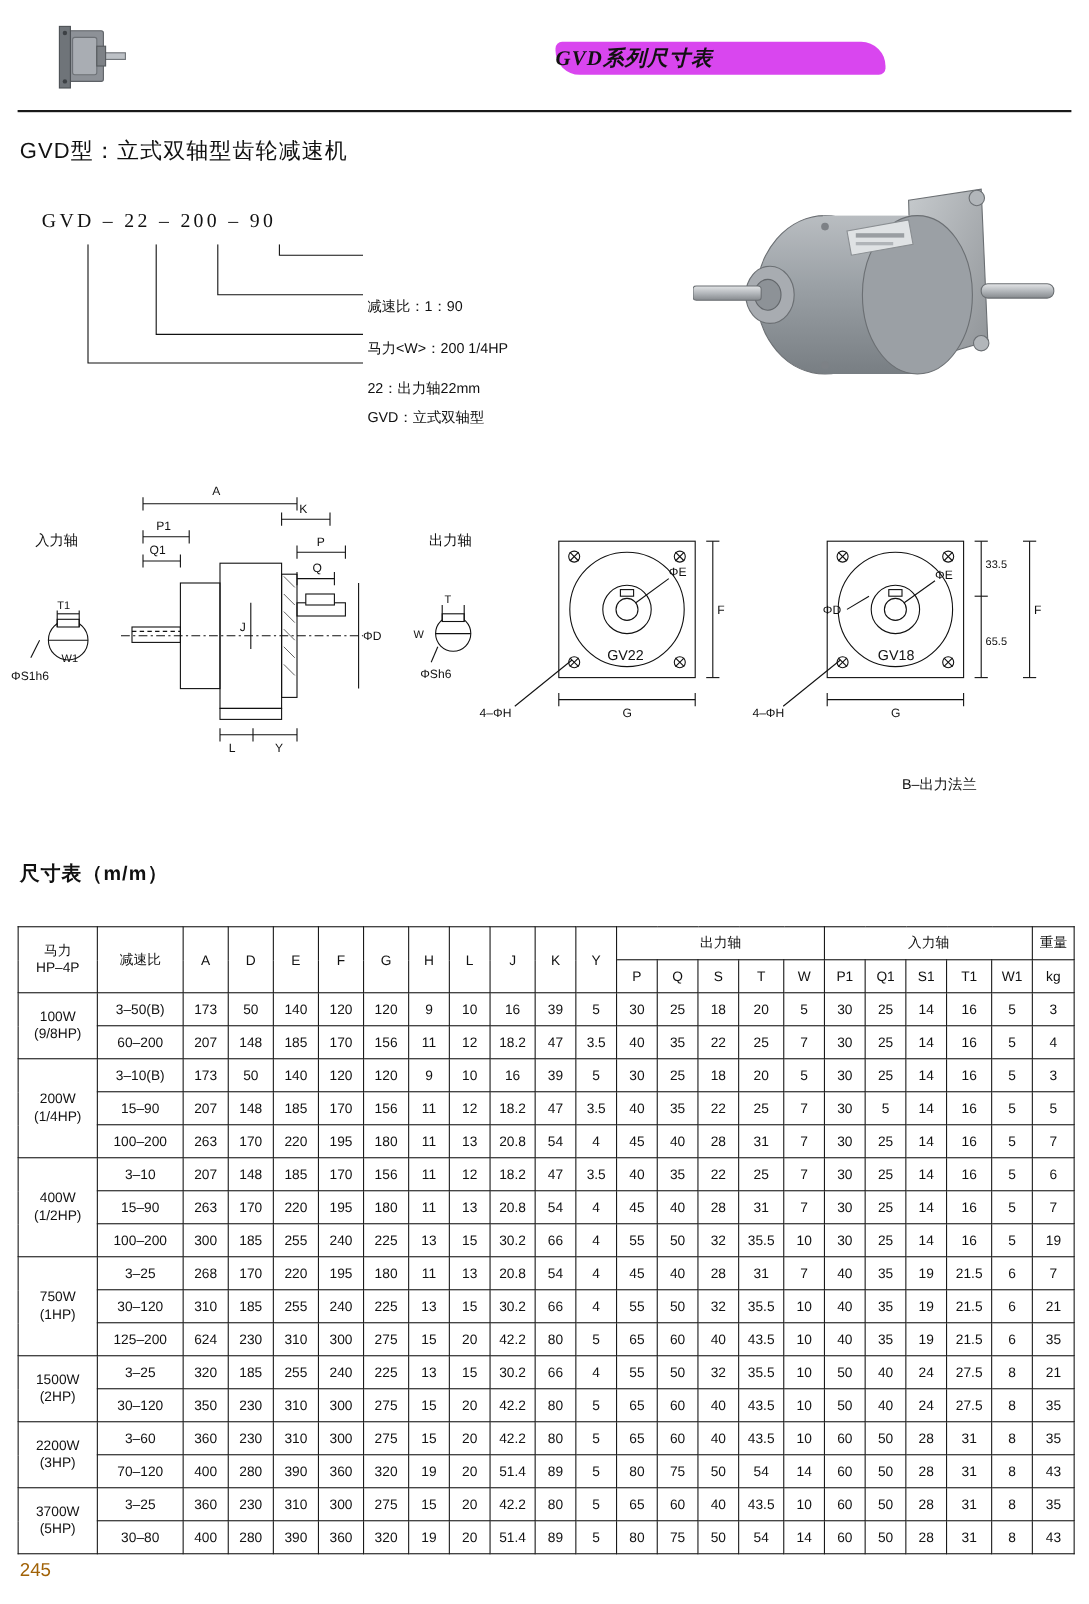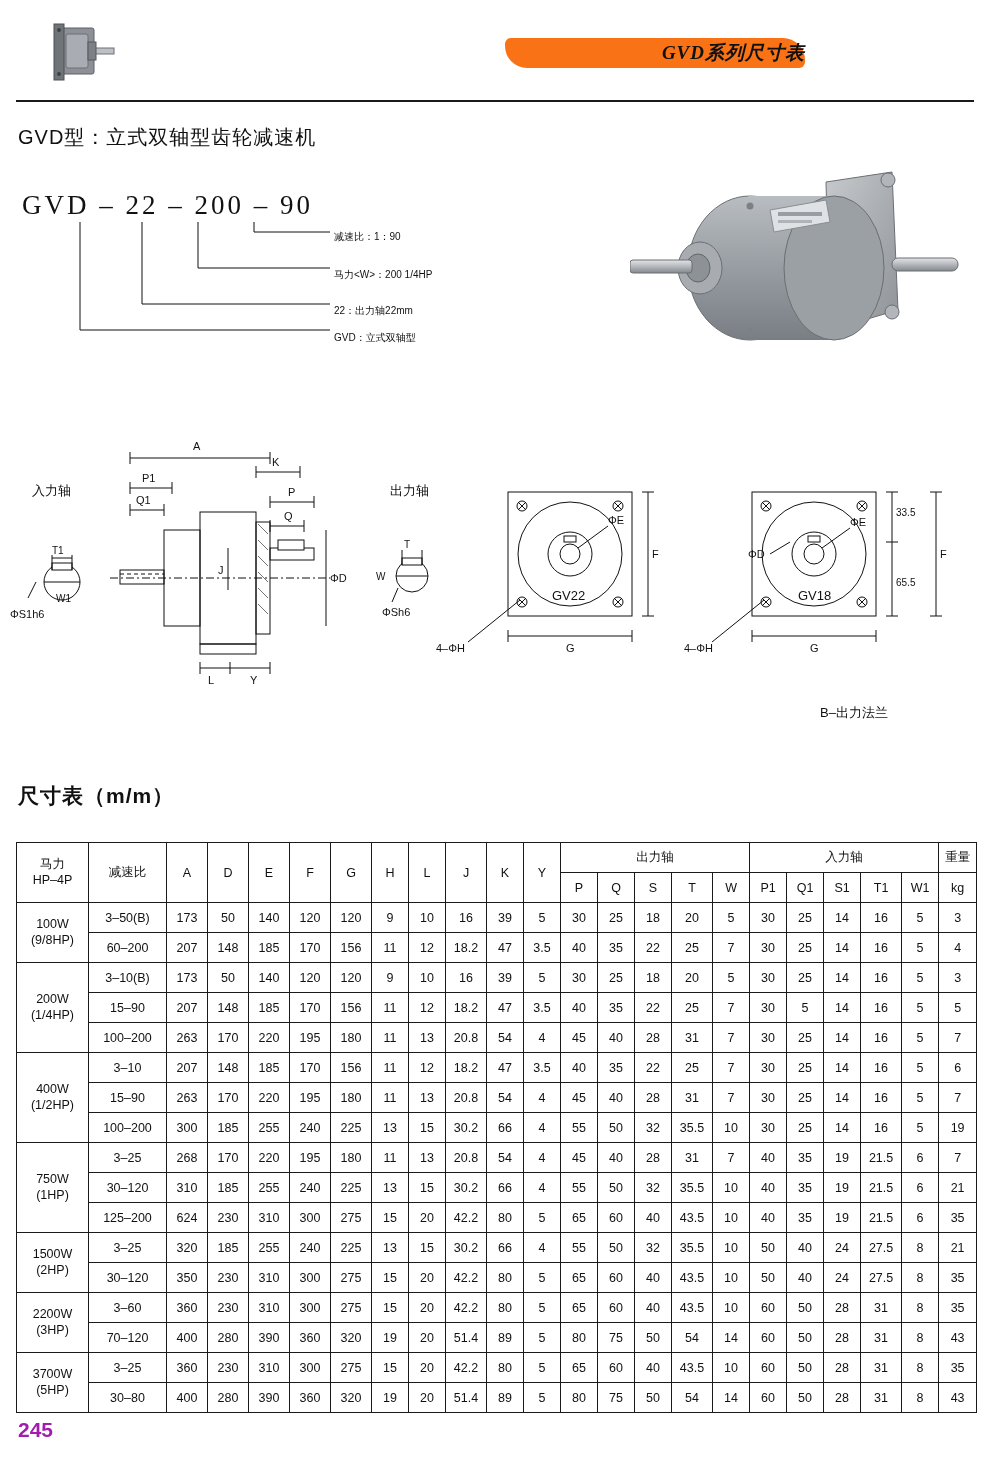--- a/index.html
+++ b/index.html
@@ -13,60 +13,60 @@
   }
   
   .header{
     position:absolute;left:0;top:0;width:990px;height:100px;
   }
   .header-icon{
     position:absolute;left:48px;top:22px;width:70px;height:62px;
   }
   .banner{
     position:absolute;left:505px;top:38px;width:300px;height:30px;
-    background:#f97316;
+    background:#d946ef;
     border-radius:6px 22px 6px 22px;
-    display:flex;align-items:center;justify-content:flex-end;
+    display:flex;align-items:center;justify-content:flex-start;
   }
   .banner-text{
     font-family:"Liberation Serif","DejaVu Serif",serif;
     font-weight:bold;font-style:italic;font-size:19px;letter-spacing:1px;color:#111;
   }
   .hr-main{
     position:absolute;left:16px;top:100px;width:958px;height:2px;background:#1a1a1a;
   }
   
   .doc-title{
     position:absolute;left:18px;top:124px;font-size:20px;font-weight:normal;letter-spacing:1px;
   }
   
   .model-code{
-    position:absolute;left:22px;top:190px;
+    position:absolute;left:38px;top:190px;
     font-family:"Liberation Serif","DejaVu Serif",serif;
-    font-size:27px;letter-spacing:3px;color:#111;
+    font-size:18px;letter-spacing:3px;color:#111;
   }
   .legend{
-    position:absolute;font-size:10px;color:#111;
+    position:absolute;font-size:13px;color:#111;margin-top:40px;
   }
   .lg1{left:334px;top:230px;}
   .lg2{left:334px;top:268px;}
   .lg3{left:334px;top:304px;}
   .lg4{left:334px;top:331px;}
   
   .photo{
     position:absolute;left:630px;top:160px;width:330px;height:240px;
   }
   
   .drawings{
     position:absolute;left:0;top:430px;width:990px;height:300px;
   }
   .lbl-cn{position:absolute;font-size:13px;color:#111;}
   
   .sec-title{
-    position:absolute;left:18px;top:782px;font-size:21px;font-weight:bold;letter-spacing:1px;
+    position:absolute;left:18px;top:782px;font-size:18px;font-weight:bold;letter-spacing:1px;
   }
   table.dim{
     position:absolute;left:16px;top:842px;
     border-collapse:collapse;
     width:958px;
     font-size:12.5px;
     table-layout:fixed;
   }
   table.dim th, table.dim td{
     border:1px solid #1a1a1a;
@@ -78,21 +78,21 @@
   }
   table.dim th{font-weight:normal;}
   .grp-cell{font-size:12.5px;line-height:1.25;}
   .grp-cell .sub{display:block;}
   .ratio-col{width:78px;}
   .hp-col{width:72px;}
   .d-col{width:41px;}
   .s-col{width:37px;}
   .wt-col{width:38px;}
   .pagenum{
-    position:absolute;left:18px;top:1418px;font-size:21px;font-weight:bold;color:#a21caf;
+    position:absolute;left:18px;top:1418px;font-size:17px;font-weight:normal;color:#a16207;
   }
   svg{display:block;}
 </style>
 </head>
 <body>
 
 <div class="header">
   <div class="header-icon">
     <svg width="70" height="62" viewBox="0 0 70 62">
       <rect x="12" y="6" width="34" height="46" rx="2" fill="#8d9197" stroke="#5d6166"></rect>

